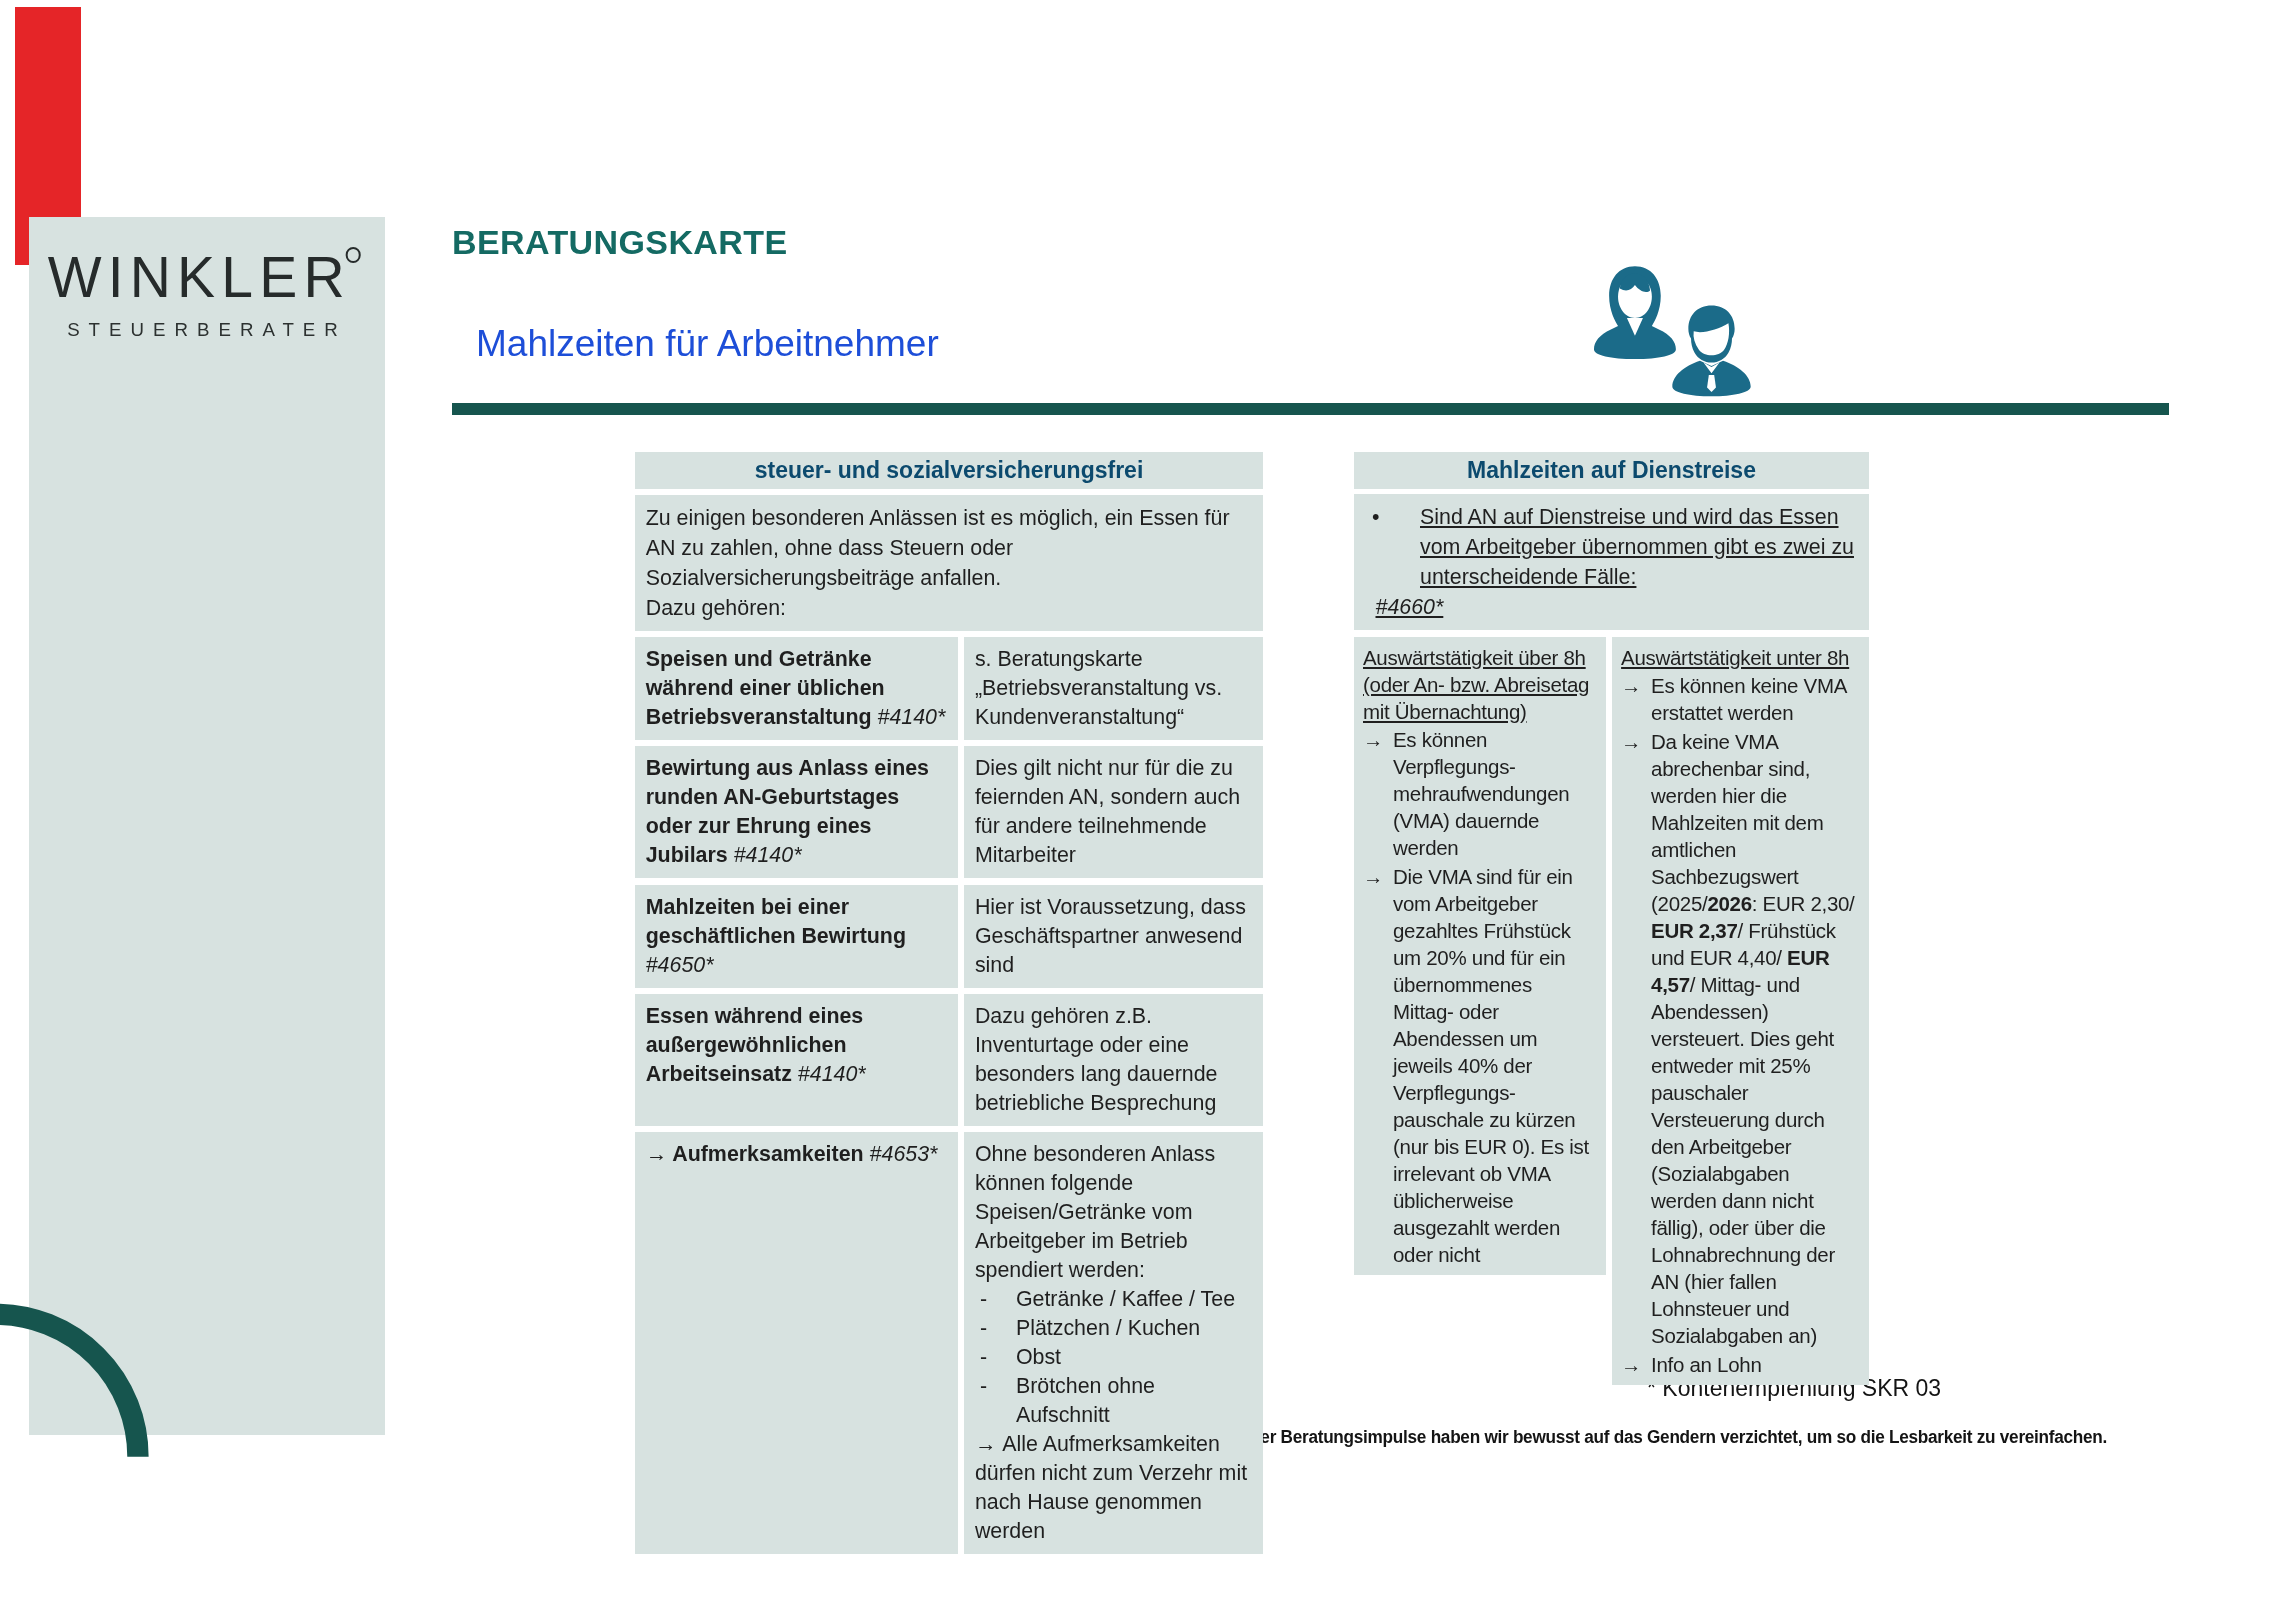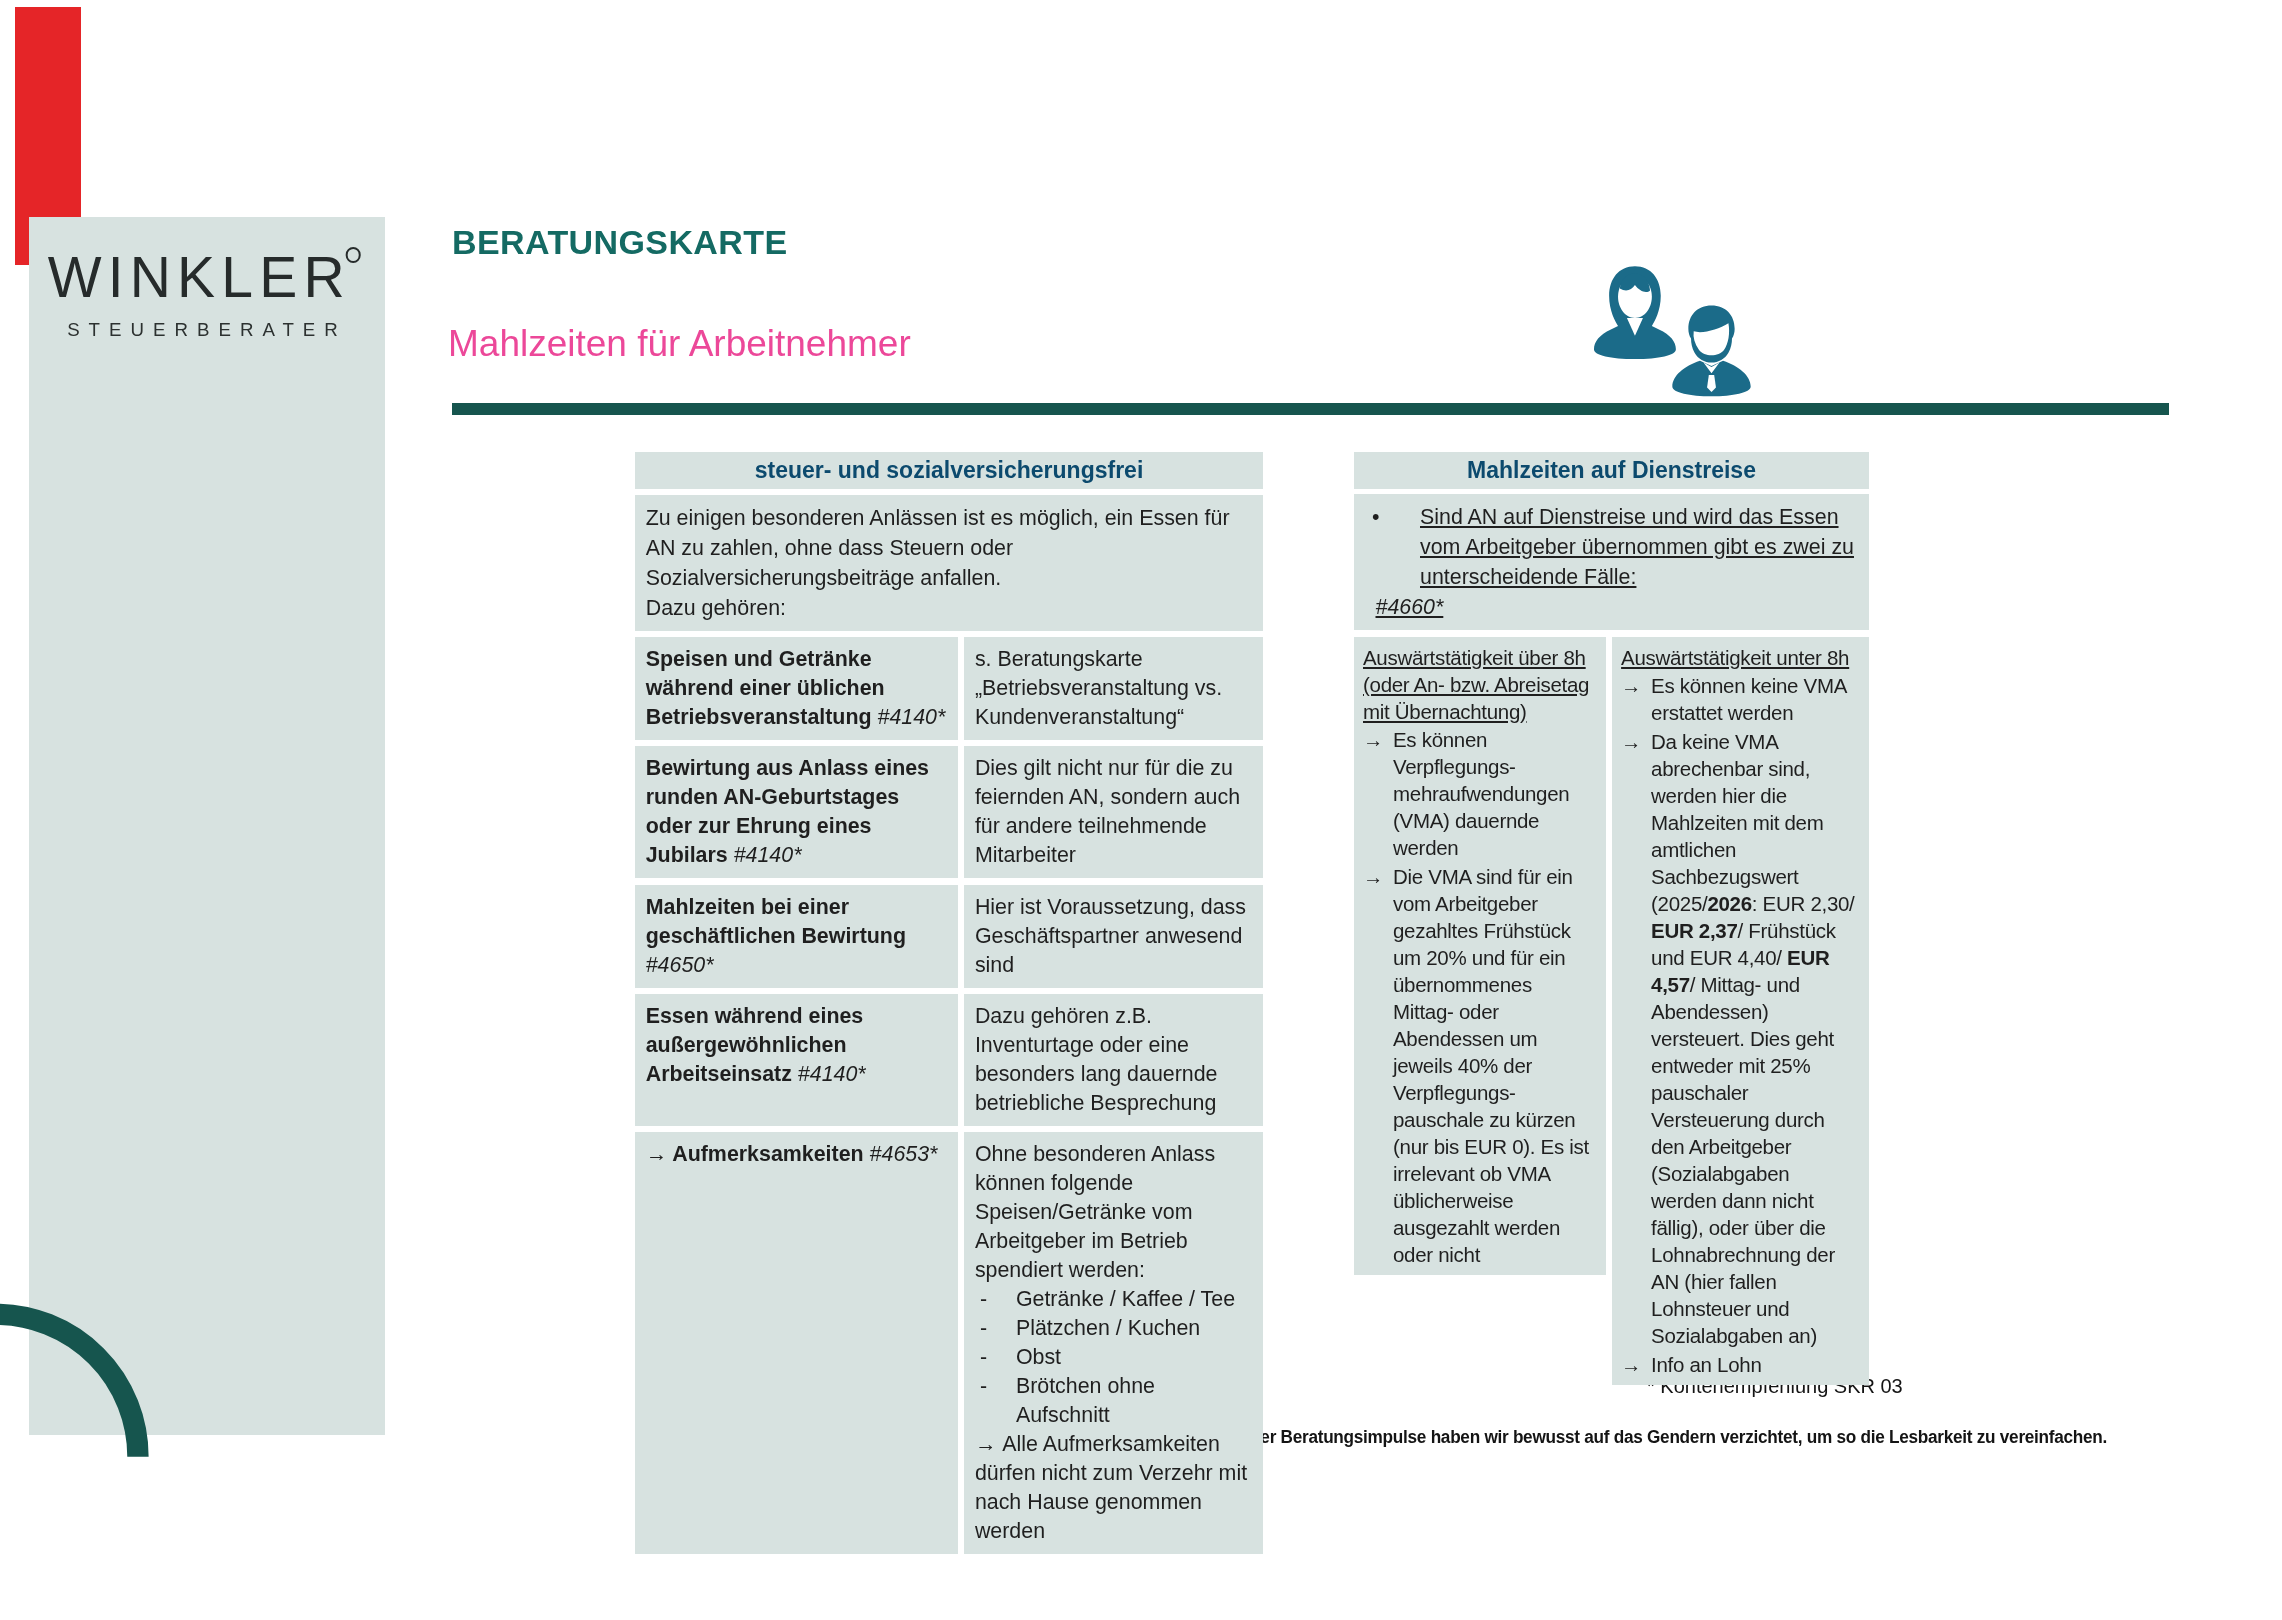--- a/index.html
+++ b/index.html
@@ -12,21 +12,21 @@
 
   
   .sidebar{position:absolute;left:29px;top:217px;width:356px;height:1218px;background:#d7e2e0;z-index:1;}
   .logo{margin-top:27px;text-align:center;font-size:57px;letter-spacing:6.2px;color:#262b2b;white-space:nowrap;}
   .logo-ring{display:inline-block;width:11.6px;height:11.6px;border:2.7px solid #262b2b;border-radius:50%;
              transform:translate(-5.3px,-34px);}
   .logo-sub{margin-top:9px;text-align:center;font-size:18.7px;letter-spacing:9px;color:#2c3130;}
 
   
   .kicker{position:absolute;left:452px;top:223px;font-size:34px;font-weight:700;color:#146a63;letter-spacing:0.4px;}
-  .page-title{position:absolute;left:448px;top:323px;font-size:37px;color:#ec4899;}
+  .page-title{position:absolute;left:476px;top:323px;font-size:37px;color:#1d4ed8;}
   .people{position:absolute;left:1584px;top:261px;}
   .rule{position:absolute;left:452px;top:403px;width:1717px;height:11.6px;background:#16554e;}
 
   
   .cellbg{background:#d7e2e0;}
   .tbl-header{height:37px;display:flex;align-items:center;justify-content:center;
               font-size:23px;font-weight:700;color:#0c4a6e;}
   .b{font-weight:700;}
   .i{font-style:italic;}
 
@@ -54,21 +54,21 @@
   .rt-col{width:252px;padding:7.1px 9px;font-size:20.5px;line-height:27px;letter-spacing:-0.3px;
           box-sizing:border-box;}
   .rt-col.second{width:257px;}
   .rt-col .col-title{text-decoration:underline;margin-bottom:1.8px;}
   .rt-item{padding-left:30px;text-indent:-30px;margin-top:1.8px;}
   .rt-item .arrow-glyph{display:inline-block;width:30px;text-indent:0;}
 
   .line.a{padding-left:0;text-indent:0;}
 
   
-  .account-note{position:absolute;left:1647px;top:1375px;font-size:20px;color:#141414;}
+  .account-note{position:absolute;left:1647px;top:1375px;font-size:23px;color:#141414;}
   .gender-note{position:absolute;left:1005px;top:1426px;font-size:18.7px;font-weight:700;color:#141414;
                letter-spacing:-0.3px;transform:scaleX(.92);transform-origin:left center;white-space:nowrap;}
 </style>
 </head>
 <body>
 
 <div class="page">
 
   <div class="red-bar"></div>
 

